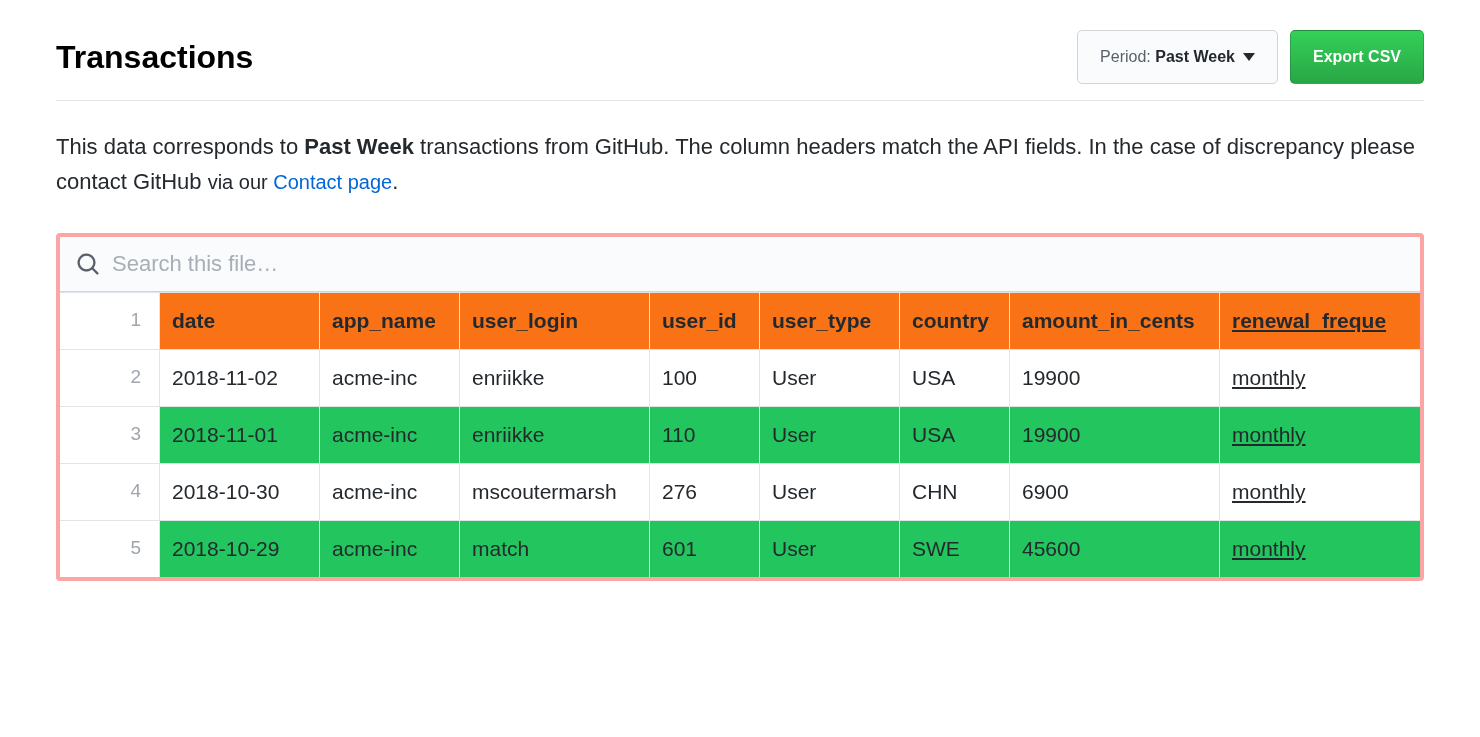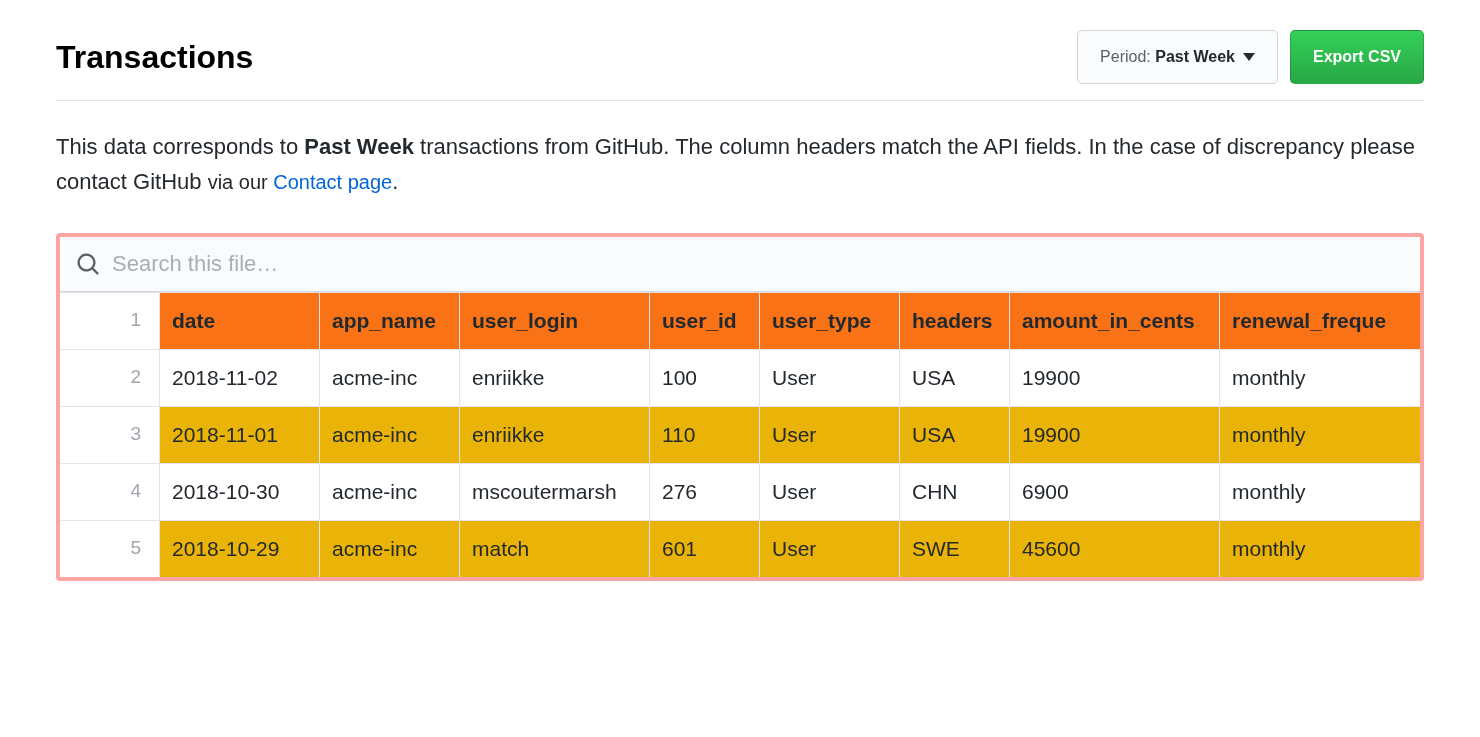--- a/index.html
+++ b/index.html
@@ -102,32 +102,32 @@
       color: #24292e;
     }
     .cell {
       padding: 16px 12px;
       border-top: 1px solid #e1e4e8;
       border-right: 1px solid #e1e4e8;
       white-space: nowrap;
       overflow: hidden;
       text-overflow: ellipsis;
     }
-    .cell:last-child { border-right: none; }
+    .cell:last-child { border-right: none; text-decoration: underline; }
     .hrow .cell { font-weight: 600; background: #f97316; }
     .lnum {
       text-align: right;
       color: #a0a6ad;
       background: #ffffff;
       padding-right: 18px;
       font-size: 19px;
       border-right: 1px solid #e1e4e8;
     }
     .hrow .lnum { background: #ffffff; font-weight: 400; }
-    .drow.alt .cell { background: #eab308; }
+    .drow.alt .cell { background: #22c55e; }
     .drow.alt .lnum { background: #ffffff; }
     .row-contents { display: contents; }
   </style>
 </head>
 <body>
 
 <div class="header">
   <h1 class="title">Transactions</h1>
   <div class="actions">
     <button class="btn btn-default">
@@ -151,21 +151,21 @@
   </div>
 
   <div class="grid" id="grid">
     <div class="row-contents hrow">
       <div class="cell lnum">1</div>
       <div class="cell">date</div>
       <div class="cell">app_name</div>
       <div class="cell">user_login</div>
       <div class="cell">user_id</div>
       <div class="cell">user_type</div>
-      <div class="cell">headers</div>
+      <div class="cell">country</div>
       <div class="cell">amount_in_cents</div>
       <div class="cell">renewal_freque</div>
     </div>
   <div class="row-contents drow"><div class="cell lnum">2</div><div class="cell">2018-11-02</div><div class="cell">acme-inc</div><div class="cell">enriikke</div><div class="cell">100</div><div class="cell">User</div><div class="cell">USA</div><div class="cell">19900</div><div class="cell">monthly</div></div>
       <div class="row-contents drow alt"><div class="cell lnum">3</div><div class="cell">2018-11-01</div><div class="cell">acme-inc</div><div class="cell">enriikke</div><div class="cell">110</div><div class="cell">User</div><div class="cell">USA</div><div class="cell">19900</div><div class="cell">monthly</div></div>
       <div class="row-contents drow"><div class="cell lnum">4</div><div class="cell">2018-10-30</div><div class="cell">acme-inc</div><div class="cell">mscoutermarsh</div><div class="cell">276</div><div class="cell">User</div><div class="cell">CHN</div><div class="cell">6900</div><div class="cell">monthly</div></div>
       <div class="row-contents drow alt"><div class="cell lnum">5</div><div class="cell">2018-10-29</div><div class="cell">acme-inc</div><div class="cell">match</div><div class="cell">601</div><div class="cell">User</div><div class="cell">SWE</div><div class="cell">45600</div><div class="cell">monthly</div></div>
     </div>
 </div>
 

